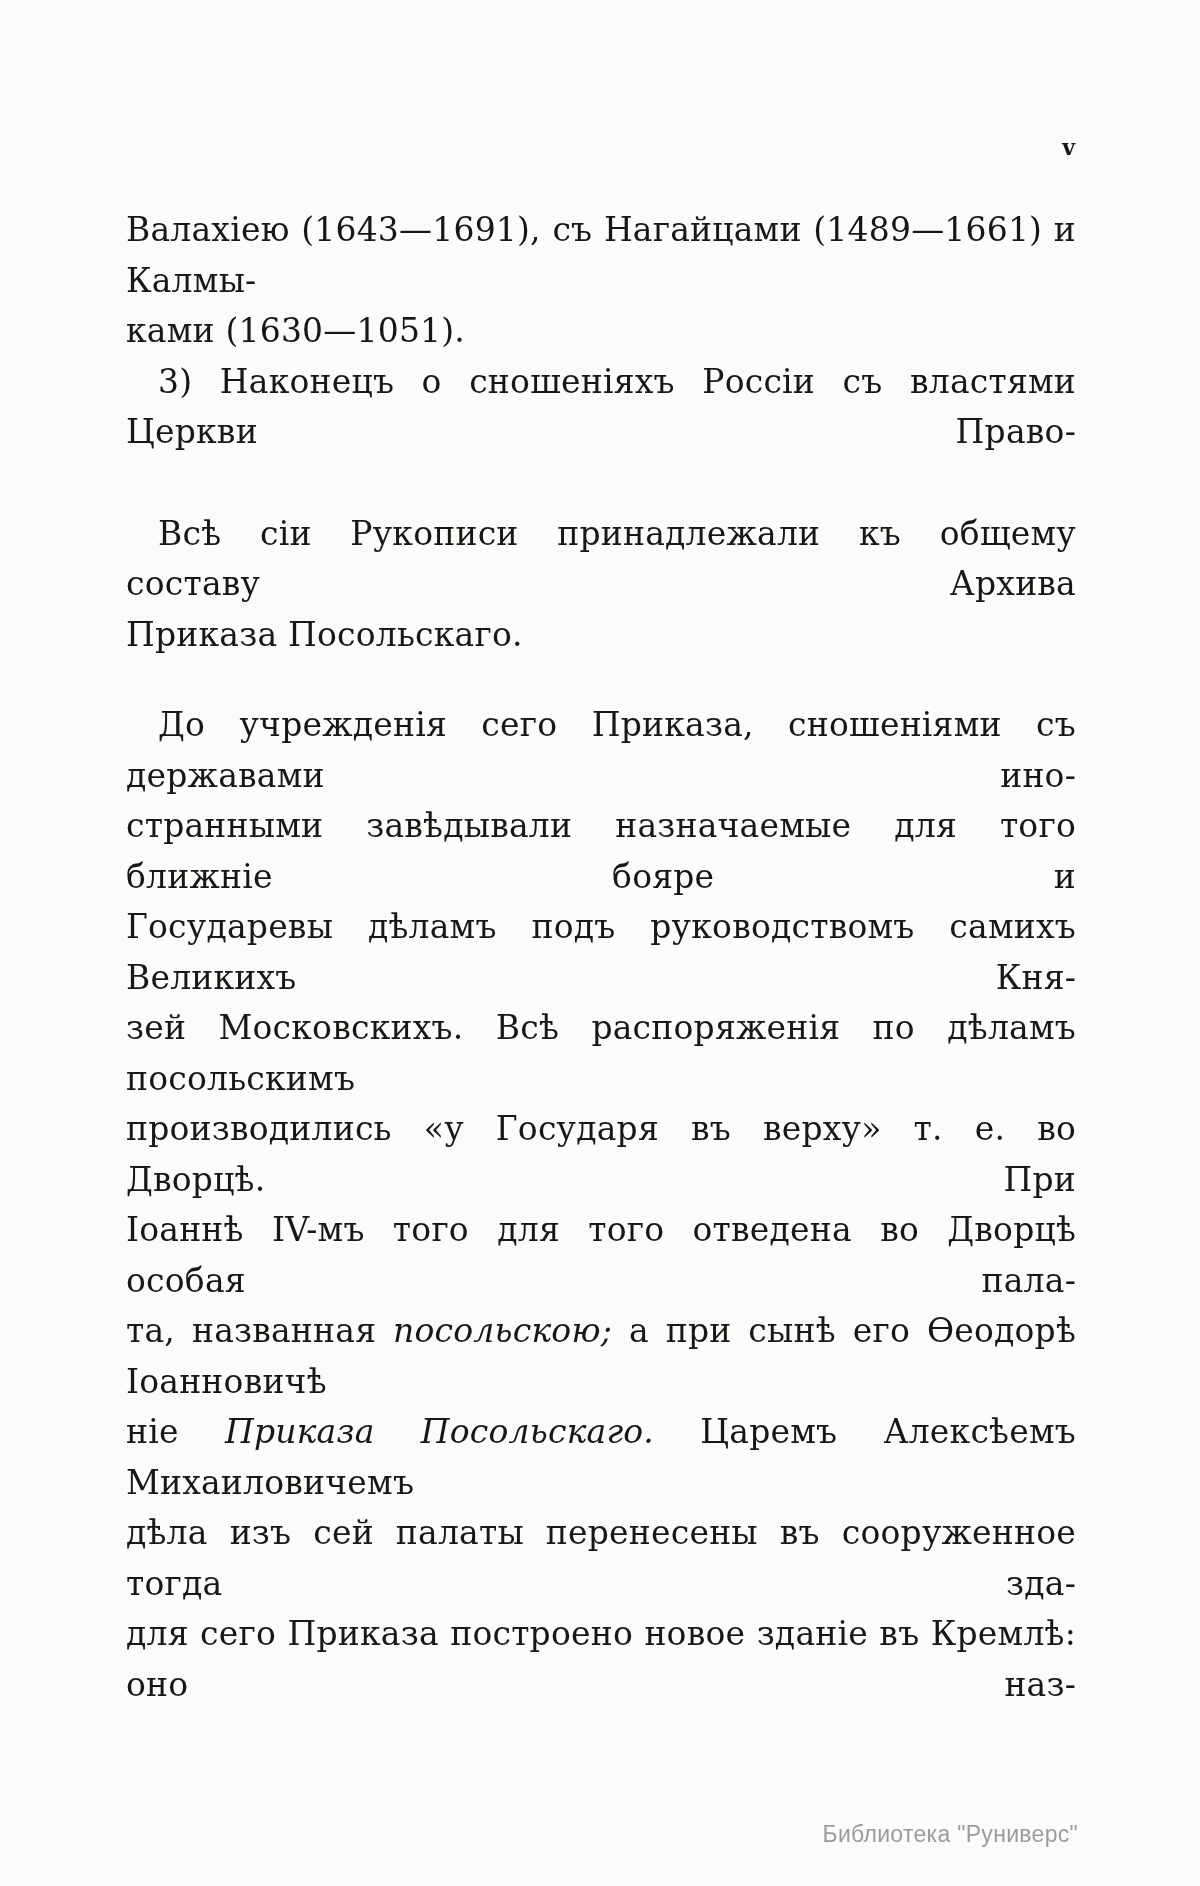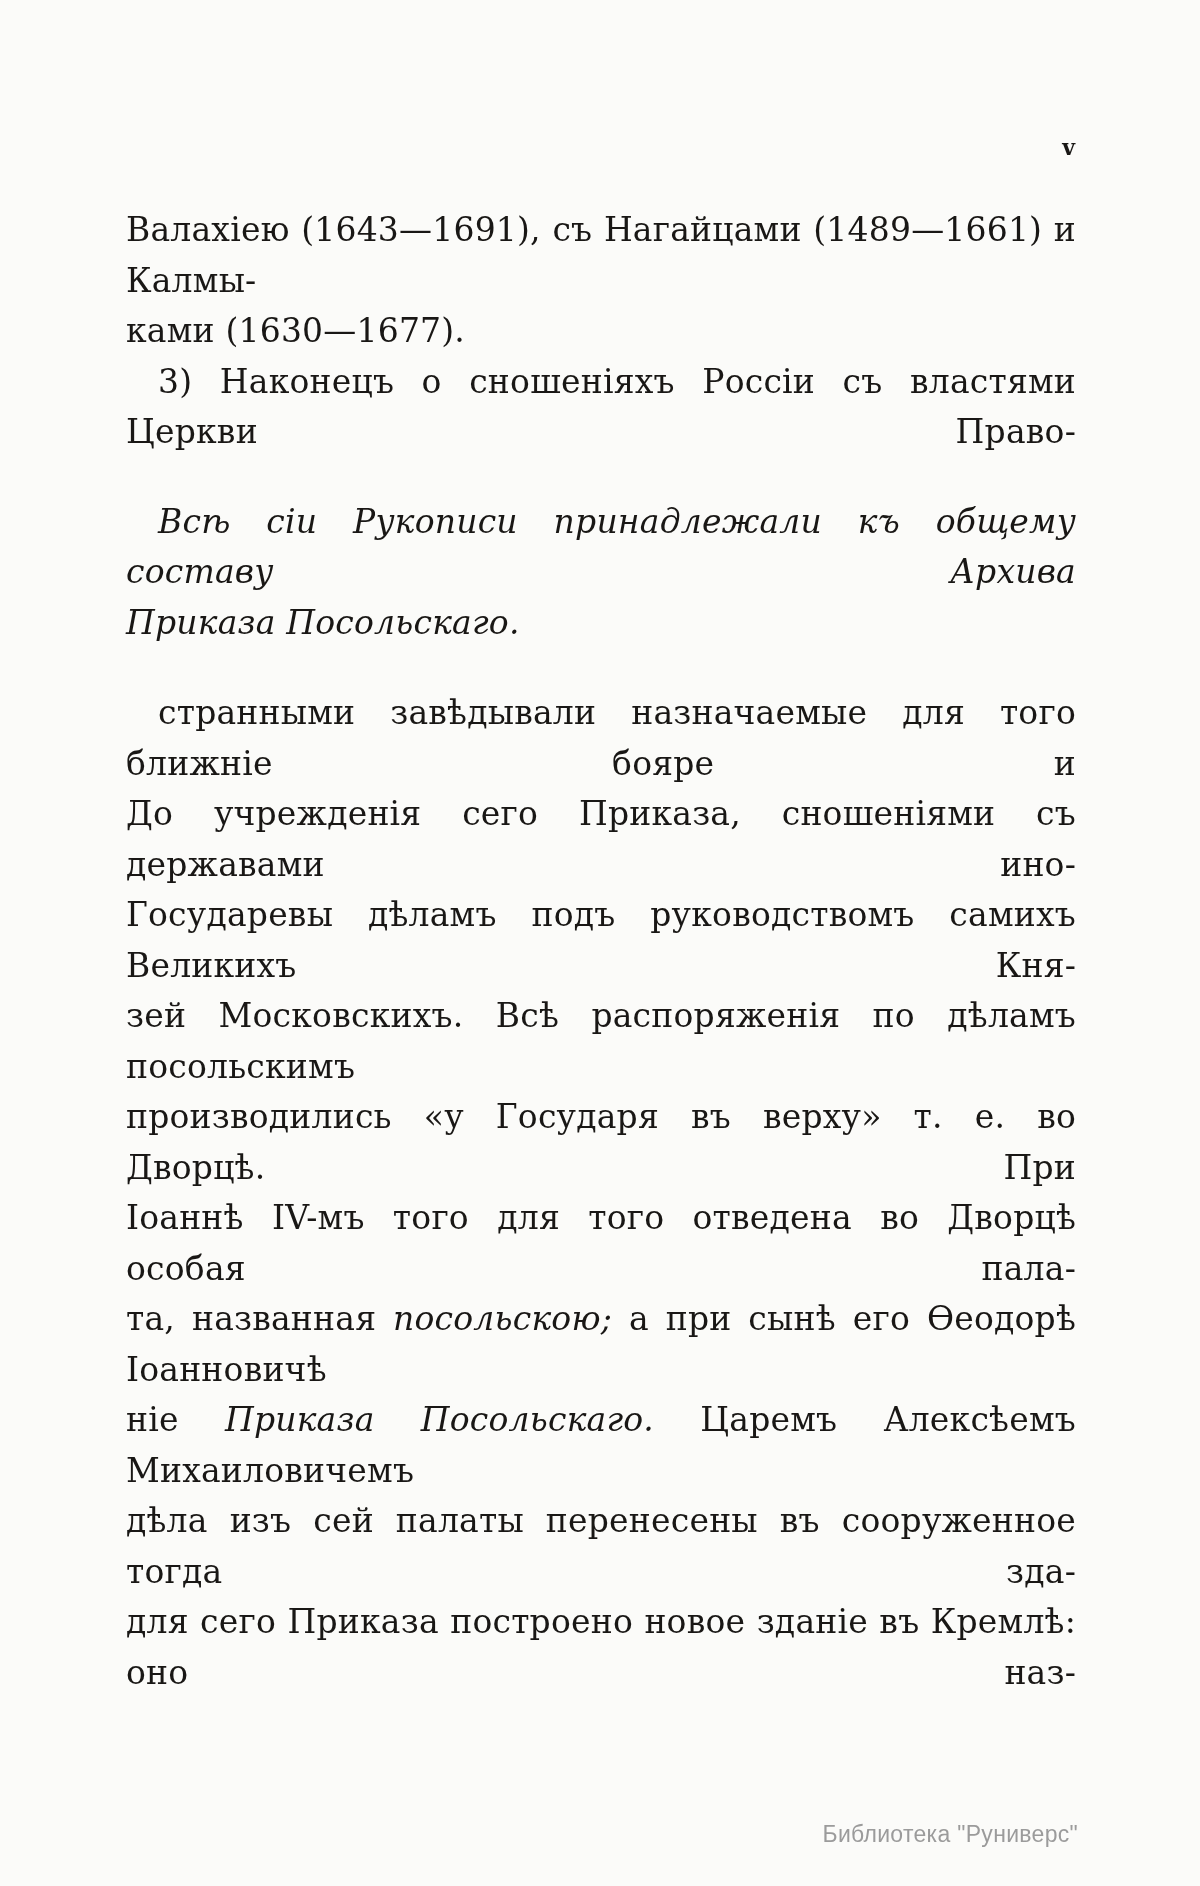--- a/index.html
+++ b/index.html
@@ -30,21 +30,21 @@
     position: absolute;
     left: 126px;
     top: 205px;
     width: 950px;
     font-size: 33px;
     line-height: 50.5px;
     letter-spacing: 0.2px;
   }
   .para { margin: 0; }
   
-  .para-2 { margin-top: 39px; font-style: italic; }
+  .para-2 { margin-top: 51px; }
   .para-3 { margin-top: 40px; }
   
   .para + .para .line:first-child { text-indent: 32px; }
   .line {
     text-align: justify;
     white-space: normal;
   }
   .line.j {
     text-align-last: justify;
   }
@@ -63,32 +63,32 @@
 </style>
 </head>
 <body>
 
 <div class="page">
   <div class="page-number">v</div>
 
   <div class="page-text">
       <div class="para para-0">
         <div class="line j"><span class="seg">Валахіею (1643—1691), съ Нагайцами (1489—1661) и Калмы-</span></div>
-        <div class="line"><span class="seg">ками (1630—1677).</span></div>
+        <div class="line"><span class="seg">ками (1630—1051).</span></div>
       </div>
       <div class="para para-1">
         <div class="line j"><span class="seg">3) Наконецъ о сношеніяхъ Россіи съ властями Церкви Право-</span></div>
       </div>
       <div class="para para-2">
         <div class="line j"><span class="seg">Всѣ сіи Рукописи принадлежали къ общему составу Архива</span></div>
         <div class="line"><span class="seg">Приказа Посольскаго.</span></div>
       </div>
       <div class="para para-3">
+        <div class="line j"><span class="seg">До учрежденія сего Приказа, сношеніями съ державами ино-</span></div>
         <div class="line j"><span class="seg">странными завѣдывали назначаемые для того ближніе бояре и</span></div>
-        <div class="line j"><span class="seg">До учрежденія сего Приказа, сношеніями съ державами ино-</span></div>
         <div class="line j"><span class="seg">Государевы дѣламъ подъ руководствомъ самихъ Великихъ Кня-</span></div>
         <div class="line j"><span class="seg">зей Московскихъ. Всѣ распоряженія по дѣламъ посольскимъ</span></div>
         <div class="line j"><span class="seg">производились «у Государя въ верху» т. е. во Дворцѣ. При</span></div>
         <div class="line j"><span class="seg">Іоаннѣ IV-мъ того для того отведена во Дворцѣ особая пала-</span></div>
         <div class="line j"><span class="seg">та, названная </span><span class="seg it">посольскою;</span><span class="seg"> а при сынѣ его Ѳеодорѣ Іоанновичѣ</span></div>
         <div class="line j"><span class="seg">ніе </span><span class="seg it">Приказа Посольскаго.</span><span class="seg"> Царемъ Алексѣемъ Михаиловичемъ</span></div>
         <div class="line j"><span class="seg">дѣла изъ сей палаты перенесены въ сооруженное тогда зда-</span></div>
         <div class="line j"><span class="seg">для сего Приказа построено новое зданіе въ Кремлѣ: оно наз-</span></div>
       </div>
     </div>

